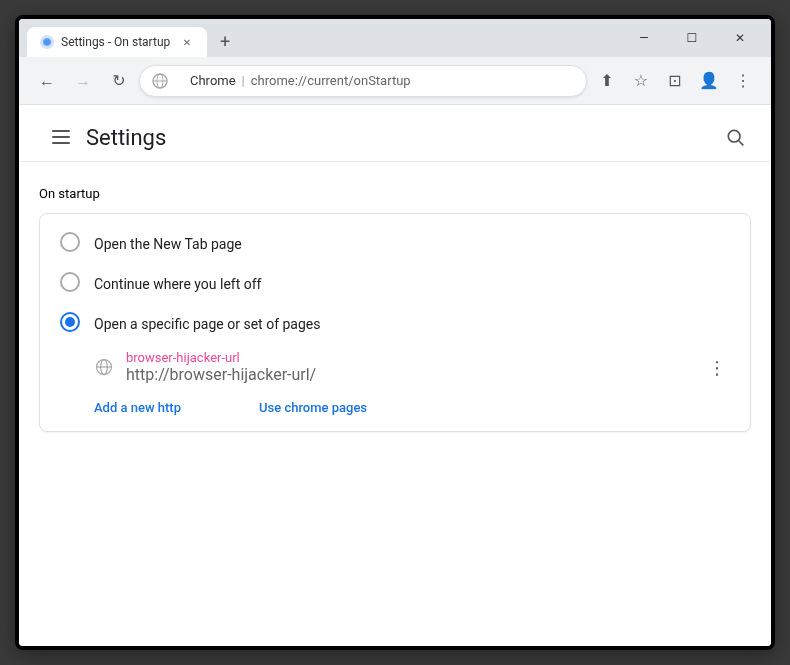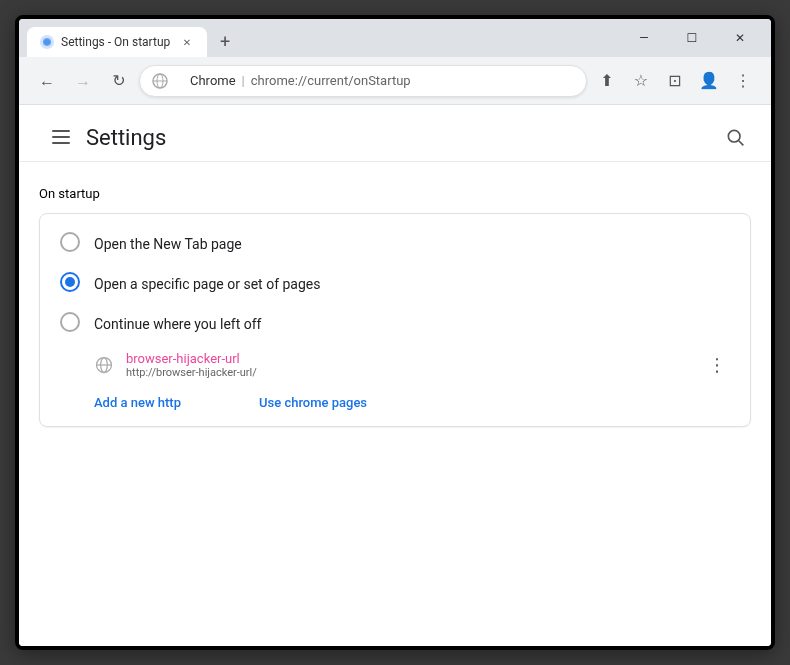--- a/index.html
+++ b/index.html
@@ -316,21 +316,21 @@
     .page-info {
       flex: 1;
     }
 
     .page-name {
       font-size: 13px;
       color: #ec4899;
     }
 
     .page-url {
-      font-size: 11px;
+      font-size: 16px;
       color: #666;
     }
 
     .more-icon {
       color: #555;
       font-size: 18px;
       cursor: pointer;
       padding: 4px;
       border-radius: 50%;
     }
@@ -436,28 +436,28 @@
 
         <div class="card">
           
           <div class="radio-option">
             <div class="radio-circle"></div>
             <span class="radio-label">Open the New Tab page</span>
           </div>
 
           
           <div class="radio-option">
+            <div class="radio-circle"></div>
+            <span class="radio-label">Continue where you left off</span>
+          </div>
+
+          
+          <div class="radio-option">
             <div class="radio-circle selected"></div>
             <span class="radio-label">Open a specific page or set of pages</span>
-          </div>
-
-          
-          <div class="radio-option">
-            <div class="radio-circle"></div>
-            <span class="radio-label">Continue where you left off</span>
           </div>
 
           
           <div class="startup-page-entry">
             <div class="globe-icon">
               <svg width="20" height="20" viewBox="0 0 24 24" fill="none" stroke="#aaa" stroke-width="1.5">
                 <circle cx="12" cy="12" r="9"></circle>
                 <ellipse cx="12" cy="12" rx="4" ry="9"></ellipse>
                 <line x1="3" y1="12" x2="21" y2="12"></line>
               </svg>

